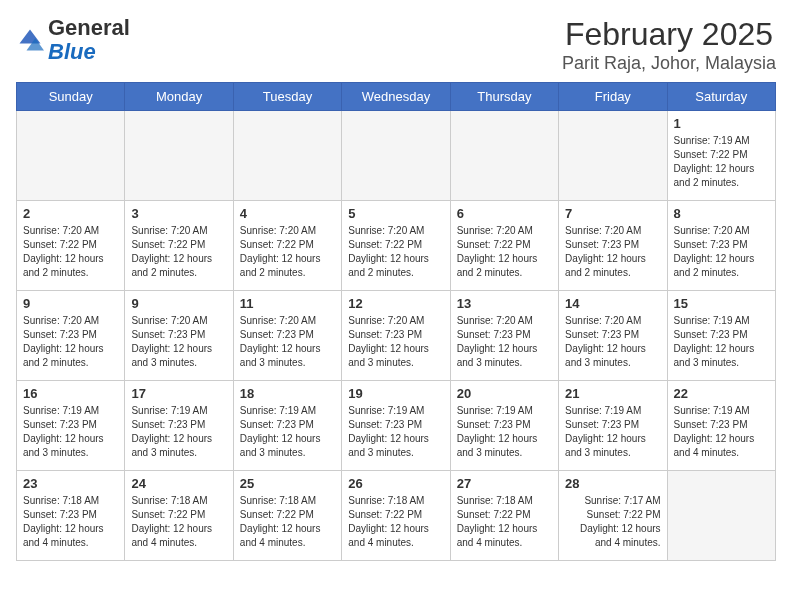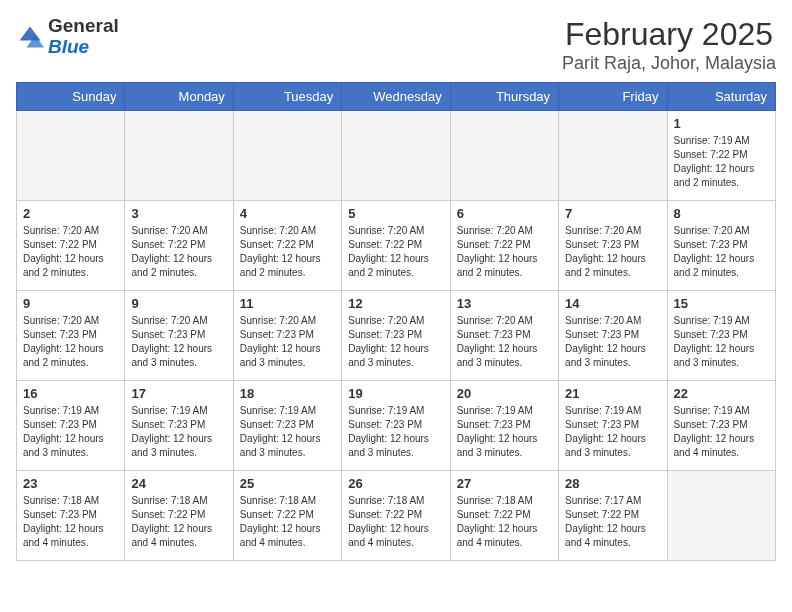--- a/index.html
+++ b/index.html
@@ -15,21 +15,21 @@
       justify-content: space-between;
       align-items: flex-start;
       margin-bottom: 8px;
     }
     .logo {
       display: flex;
       align-items: center;
       gap: 4px;
     }
     .logo-text {
-      font-size: 19px;
+      font-size: 22px;
       font-weight: bold;
       line-height: 1.1;
     }
     .logo-general { color: #333; }
     .logo-blue { color: #1a6bbf; font-style: italic; }
     .logo-icon {
       width: 28px;
       height: 28px;
     }
     .title-block { text-align: center; }
@@ -43,21 +43,21 @@
       color: #555;
     }
     .calendar {
       width: 100%;
       border-collapse: collapse;
       border: 1px solid #ccc;
     }
     .calendar th {
       background-color: #4472C4;
       color: #fff;
-      text-align: right;
+      text-align: center;
       padding: 6px 8px;
       font-size: 13px;
       font-weight: normal;
       border: 1px solid #3a62b0;
     }
     .calendar td {
       border: 1px solid #ccc;
       vertical-align: top;
       padding: 5px 6px;
       font-size: 10.5px;
@@ -316,21 +316,21 @@
         </td>
         <td>
           <span class="day-number">27</span>
           <div class="day-info" style="white-space: pre-line;">Sunrise: 7:18 AM
 Sunset: 7:22 PM
 Daylight: 12 hours
 and 4 minutes.</div>
         </td>
         <td>
           <span class="day-number">28</span>
-          <div class="day-info" style="white-space: pre-line;">Sunrise: 7:17 AM
+          <div class="day-info" style="white-space: pre-line; text-align: right;">Sunrise: 7:17 AM
 Sunset: 7:22 PM
 Daylight: 12 hours
 and 4 minutes.</div>
         </td>
         <td class="empty"></td>
       </tr>
     </tbody>
 </table>
 
 </body></html>

